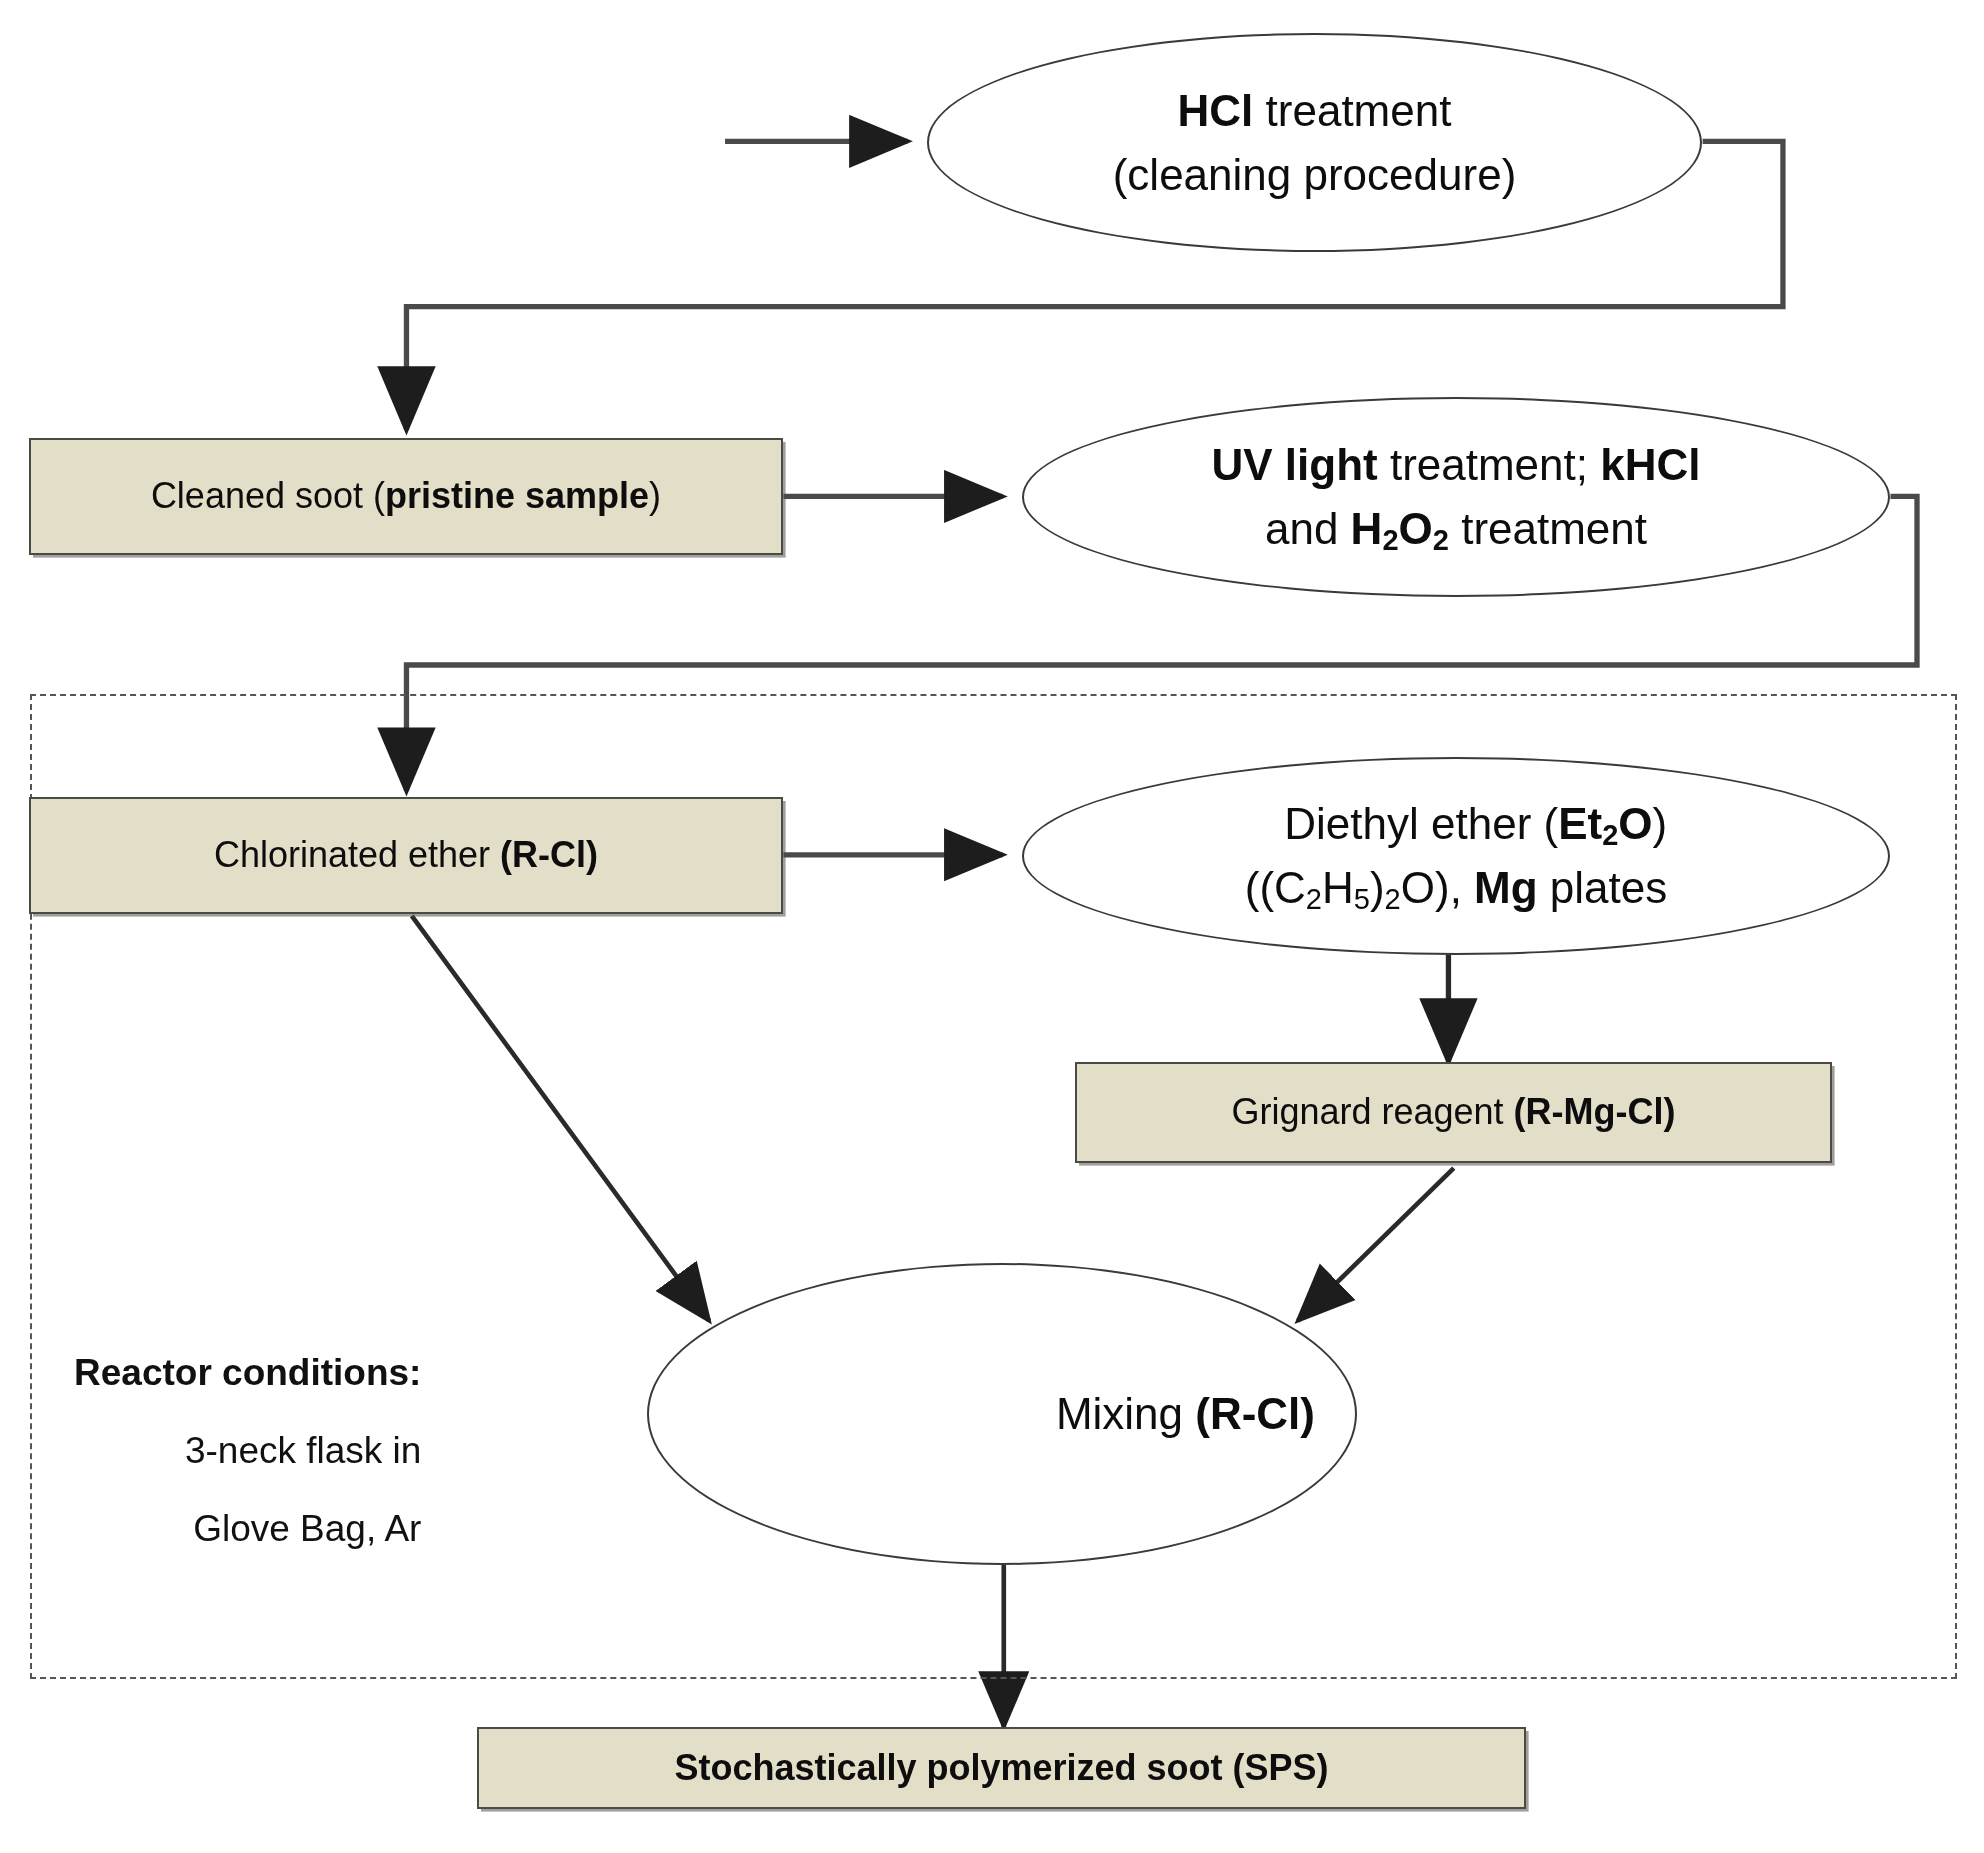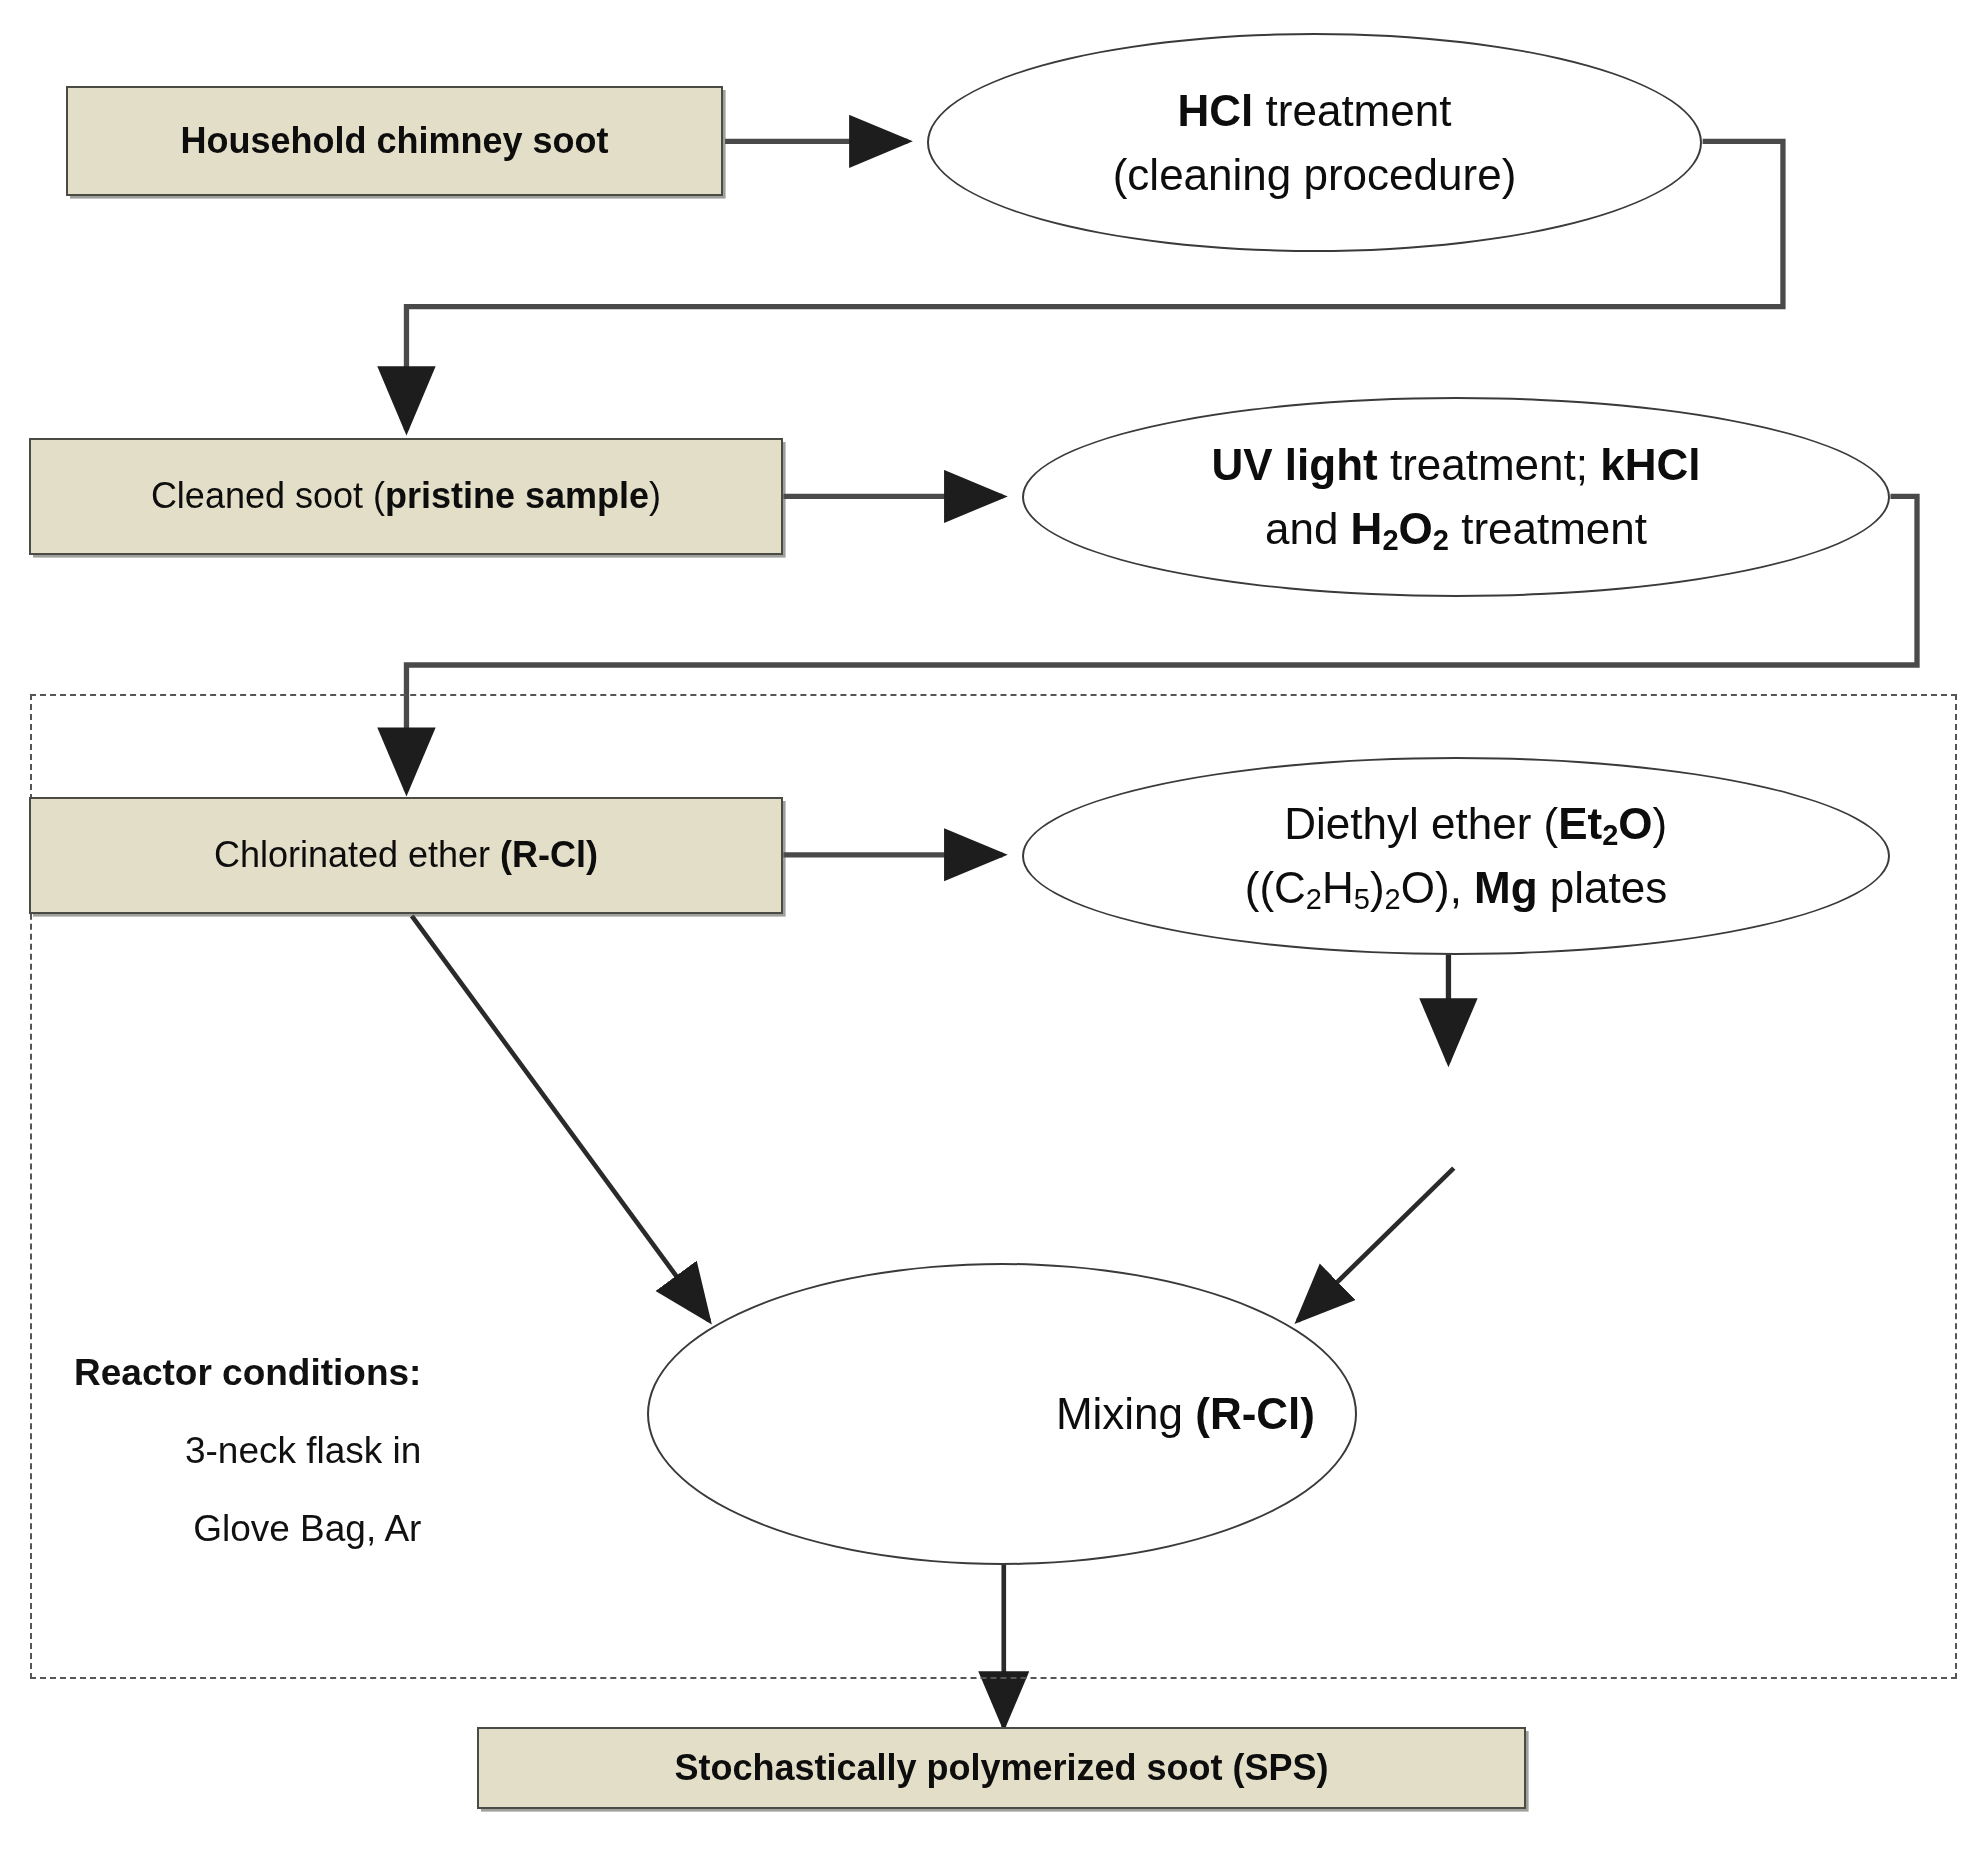--- a/index.html
+++ b/index.html
@@ -104,23 +104,20 @@
 
     <path d="M620,1380 L1068,1990" fill="none" stroke="#2a2a2a" stroke-width="7" marker-end="url(#ah2)"></path>
 
     <path d="M2190,1760 L1955,1990" fill="none" stroke="#2a2a2a" stroke-width="7" marker-end="url(#ah2)"></path>
 
     <path d="M1512,2352 L1512,2602" fill="none" stroke="#2a2a2a" stroke-width="7" marker-end="url(#ah2)"></path>
   </svg>
 
   <div class="dashed-region" style="left:30px; top:694px; width:1927px; height:985px;"></div>
 
-  <div class="node box" style="left:66px; top:86px; width:657px; height:110px;">
-    <b>Household chimney soot</b>
-  </div>
 
   <div class="node ellipse" style="left:927px; top:33px; width:775px; height:219px;">
     <div>
       <span class="nl2">
         <b>HCl</b><span class="reg"> treatment</span>
       </span>
       <span class="nl2 reg">(cleaning procedure)</span>
     </div>
   </div>
 
@@ -151,20 +148,25 @@
     <div>
       <span class="nl2">
         <span class="reg">Diethyl ether (</span><b>Et<sub>2</sub>O</b><span class="reg">)</span>
       </span>
       <span class="nl2">
         <span class="reg">((C<sub>2</sub>H<sub>5</sub>)<sub>2</sub>O), </span><b>Mg</b><span class="reg"> plates</span>
       </span>
     </div>
   </div>
 
+  <div class="node box" style="left:1075px; top:1062px; width:757px; height:101px;">
+    <div>
+      <span class="reg">Grignard reagent </span><b>(R-Mg-Cl)</b>
+    </div>
+  </div>
 
   <div class="node ellipse" style="left:647px; top:1263px; width:710px; height:302px;justify-content:flex-end;">
     <div style="line-height:2.35;">
       <span class="nl2">
         <span class="reg">Mixing </span><b>(R-Cl)</b>
       </span>
     </div>
   </div>
 
   <div class="node box" style="left:477px; top:1727px; width:1049px; height:82px;">

